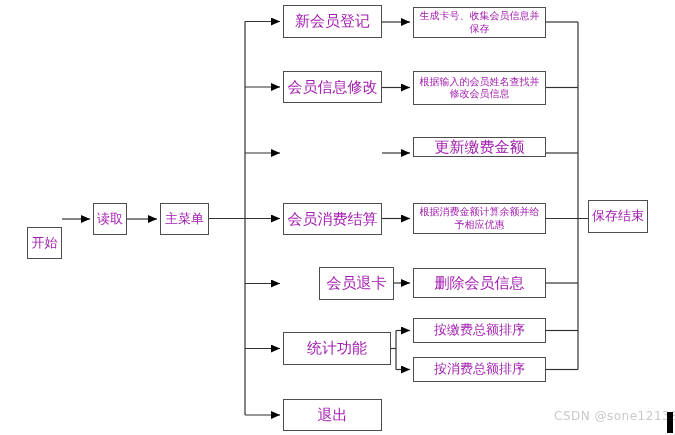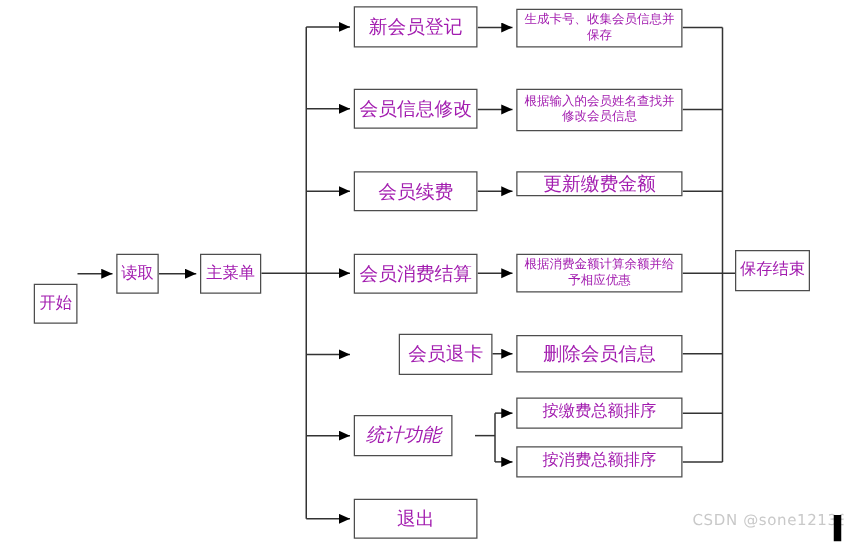--- a/index.html
+++ b/index.html
@@ -19,21 +19,21 @@
   .f10 { font-size:10px; padding:0 1px; }
   
   .n-start { left:27px;  top:203px; width:35px;  height:32px;margin-top:24px; }
   .n-read  { left:93px;  top:203px; width:34px;  height:32px; }
   .n-menu  { left:160px; top:203px; width:49px;  height:32px; }
   .n-m0 { left:283px; top:5px;   width:99px; height:33px; }
   .n-m1 { left:283px; top:71px;  width:99px; height:32px; }
   .n-m2 { left:283px; top:137px; width:99px; height:32px; }
   .n-m3 { left:283px; top:203px; width:99px; height:32px; }
   .n-m4 { left:283px; top:267px; width:75px; height:33px;margin-left:36px; }
-  .n-m5 { left:283px; top:332px; width:79px; height:33px;font-style:italic; }
+  .n-m5 { left:283px; top:332px; width:108px; height:33px; }
   .n-m6 { left:283px; top:399px; width:99px; height:32px; }
   .n-r0 { left:413px; top:7px;   width:133px; height:31px; }
   .n-r1 { left:413px; top:71px;  width:133px; height:34px; }
   .n-r2 { left:413px; top:137px; width:133px; height:20px; }
   .n-r3 { left:413px; top:203px; width:133px; height:31px; }
   .n-r4 { left:413px; top:268px; width:133px; height:30px; }
   .n-s0 { left:413px; top:318px; width:133px; height:25px; }
   .n-s1 { left:413px; top:357px; width:133px; height:25px; }
   .n-end { left:588px; top:200px; width:60px; height:33px; }
   .watermark {
@@ -93,21 +93,20 @@
       <line x1="546" y1="218.5" x2="609" y2="218.5" marker-end="url(#arr)"></line>
     </g>
   </svg>
 
   <div class="node f13 n-start">开始</div>
   <div class="node f13 n-read">读取</div>
   <div class="node f13 n-menu">主菜单</div>
 
   <div class="node f15 n-m0">新会员登记</div>
   <div class="node f15 n-m1">会员信息修改</div>
-  <div class="node f15 n-m2">会员续费</div>
   <div class="node f15 n-m3">会员消费结算</div>
   <div class="node f15 n-m4">会员退卡</div>
   <div class="node f15 n-m5">统计功能</div>
   <div class="node f15 n-m6">退出</div>
 
   <div class="node f10 n-r0">生成卡号、收集会员信息并保存</div>
   <div class="node f10 n-r1">根据输入的会员姓名查找并修改会员信息</div>
   <div class="node f15 n-r2">更新缴费金额</div>
   <div class="node f10 n-r3">根据消费金额计算余额并给予相应优惠</div>
   <div class="node f15 n-r4">删除会员信息</div>

